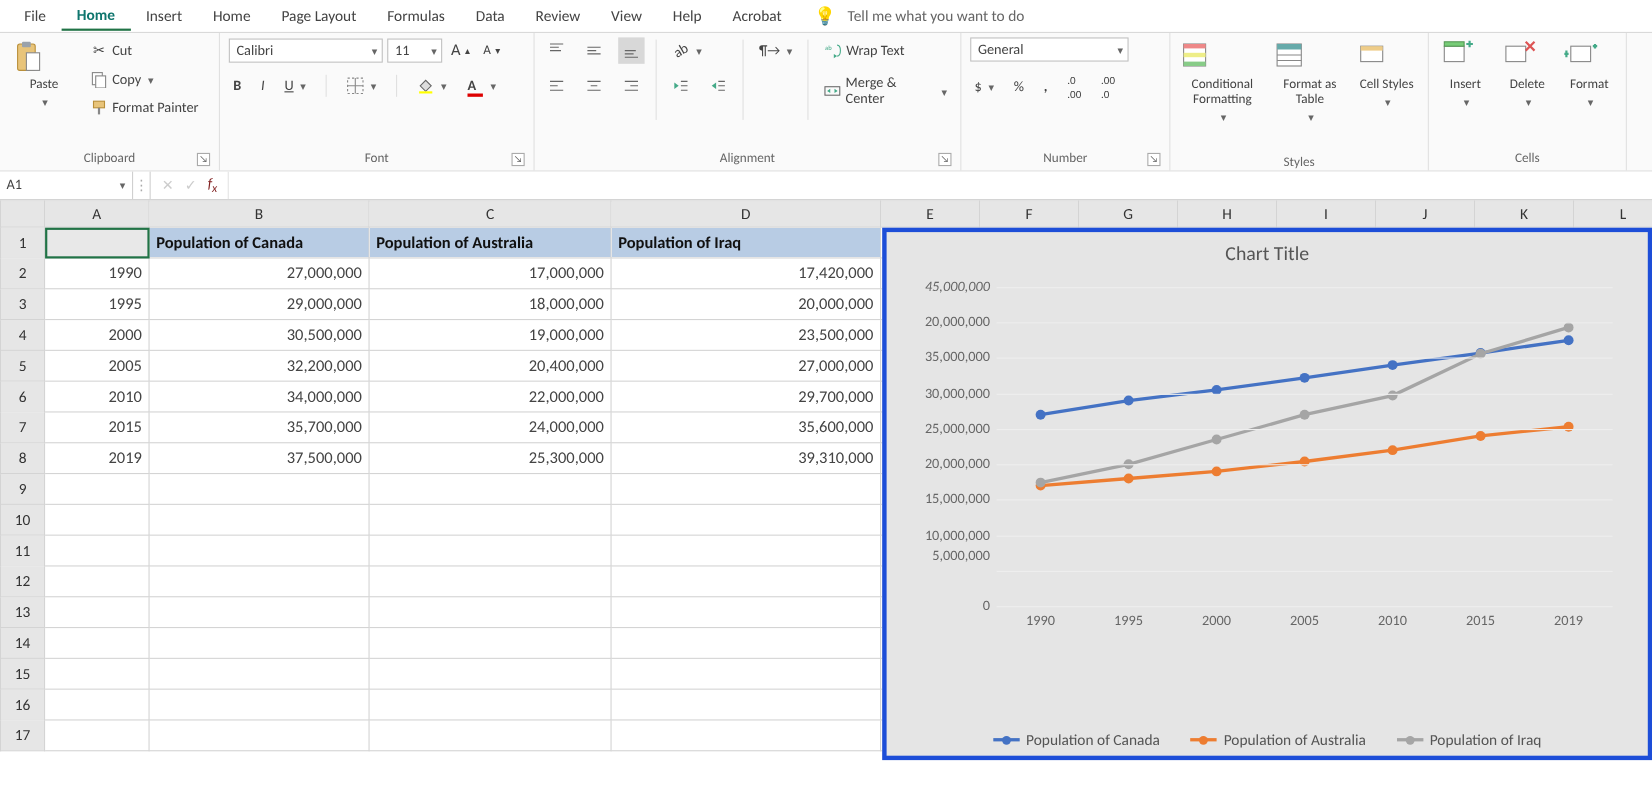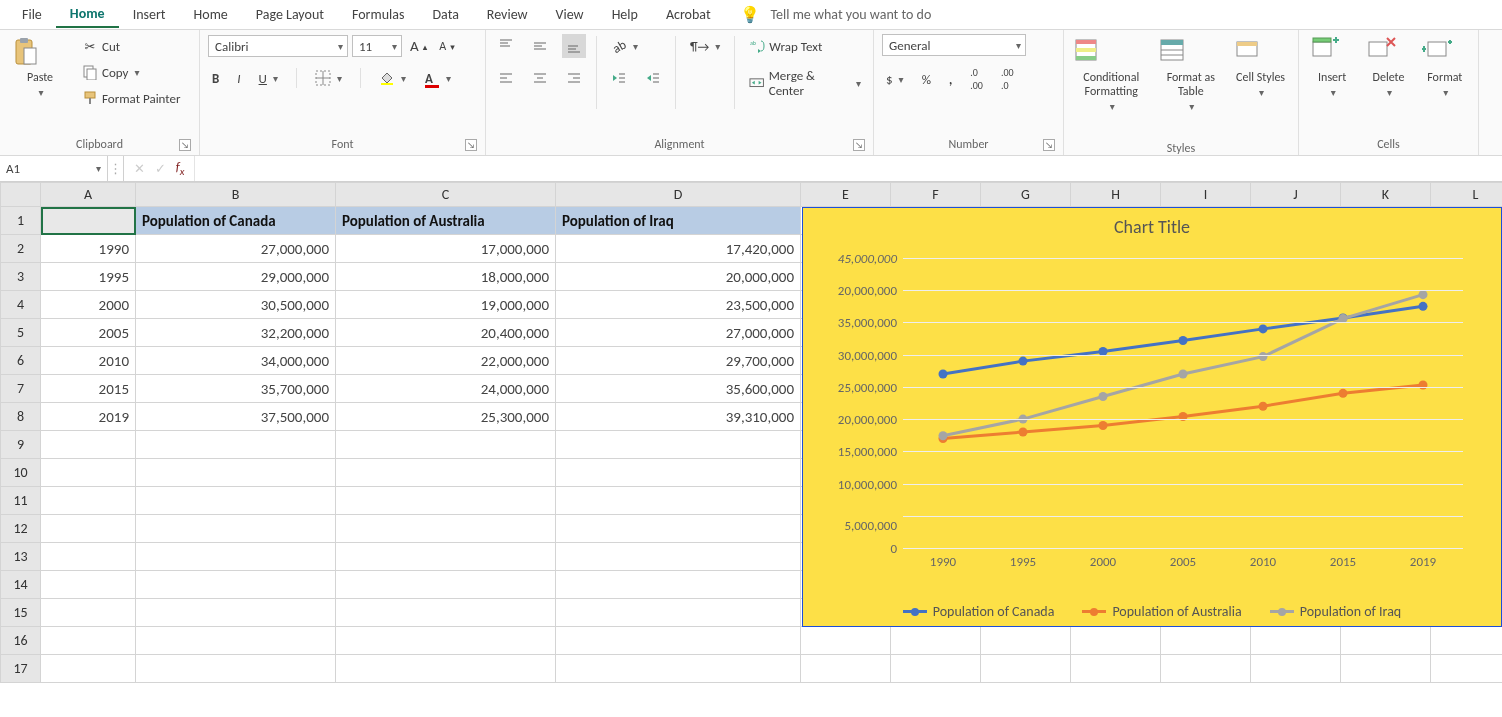--- a/index.html
+++ b/index.html
@@ -133,21 +133,21 @@
 
   
   .formula-bar {
     display: flex;
     align-items: stretch;
     height: 26px;
     border-bottom: 1px solid #d0d0d0;
     background: #fff;
   }
   .name-box {
-    width: 108px;
+    width: 121px;
     border-right: 1px solid #d0d0d0;
     display: flex;
     align-items: center;
     padding: 0 6px;
     justify-content: space-between;
     font-size: 13px;
   }
   .fx-buttons {
     display: flex;
     align-items: center;
@@ -203,23 +203,23 @@
     background: #e8e8e8;
   }
   .grid td.empty { background: #fff; }
 
   
   .chart {
     position: absolute;
     left: 802px;
     top: 25px;
     width: 700px;
-    height: 420px;
-    background: #fde047;
-    border: 1px solid #1d4ed8;
+    height: 484px;
+    background: #e5e5e5;
+    border: 4px solid #1d4ed8;
   }
   .chart-title {
     text-align: center;
     font-size: 18px;
     color: #555;
     margin-top: 8px;
     font-family: Calibri, Arial, sans-serif;
   }
   .plot {
     position: absolute;
@@ -973,21 +973,21 @@
           <circle cx="120" cy="161.11111111111111" r="4.5" fill="#a5a5a5"></circle>
           <circle cx="200" cy="138.55555555555554" r="4.5" fill="#a5a5a5"></circle>
           <circle cx="280" cy="116" r="4.5" fill="#a5a5a5"></circle>
           <circle cx="360" cy="98.6" r="4.5" fill="#a5a5a5"></circle>
           <circle cx="440" cy="60.57777777777778" r="4.5" fill="#a5a5a5"></circle>
           <circle cx="520" cy="36.66888888888889" r="4.5" fill="#a5a5a5"></circle>
         </svg>
     <div class="gridline" style="top: 290px;"></div>
         <div class="ytick" style="top: 290px;">0</div>
         <div class="gridline" style="top: 257.778px;"></div>
-        <div class="ytick" style="top: 267px; text-align: center;">5,000,000</div>
+        <div class="ytick" style="top: 245px; text-align: center;">5,000,000</div>
         <div class="gridline" style="top: 225.556px;"></div>
         <div class="ytick" style="top: 225.556px;">10,000,000</div>
         <div class="gridline" style="top: 193.333px;"></div>
         <div class="ytick" style="top: 193.333px;">15,000,000</div>
         <div class="gridline" style="top: 161.111px;"></div>
         <div class="ytick" style="top: 161.111px;">20,000,000</div>
         <div class="gridline" style="top: 128.889px;"></div>
         <div class="ytick" style="top: 128.889px;">25,000,000</div>
         <div class="gridline" style="top: 96.6667px;"></div>
         <div class="ytick" style="top: 96.6667px;">30,000,000</div>

